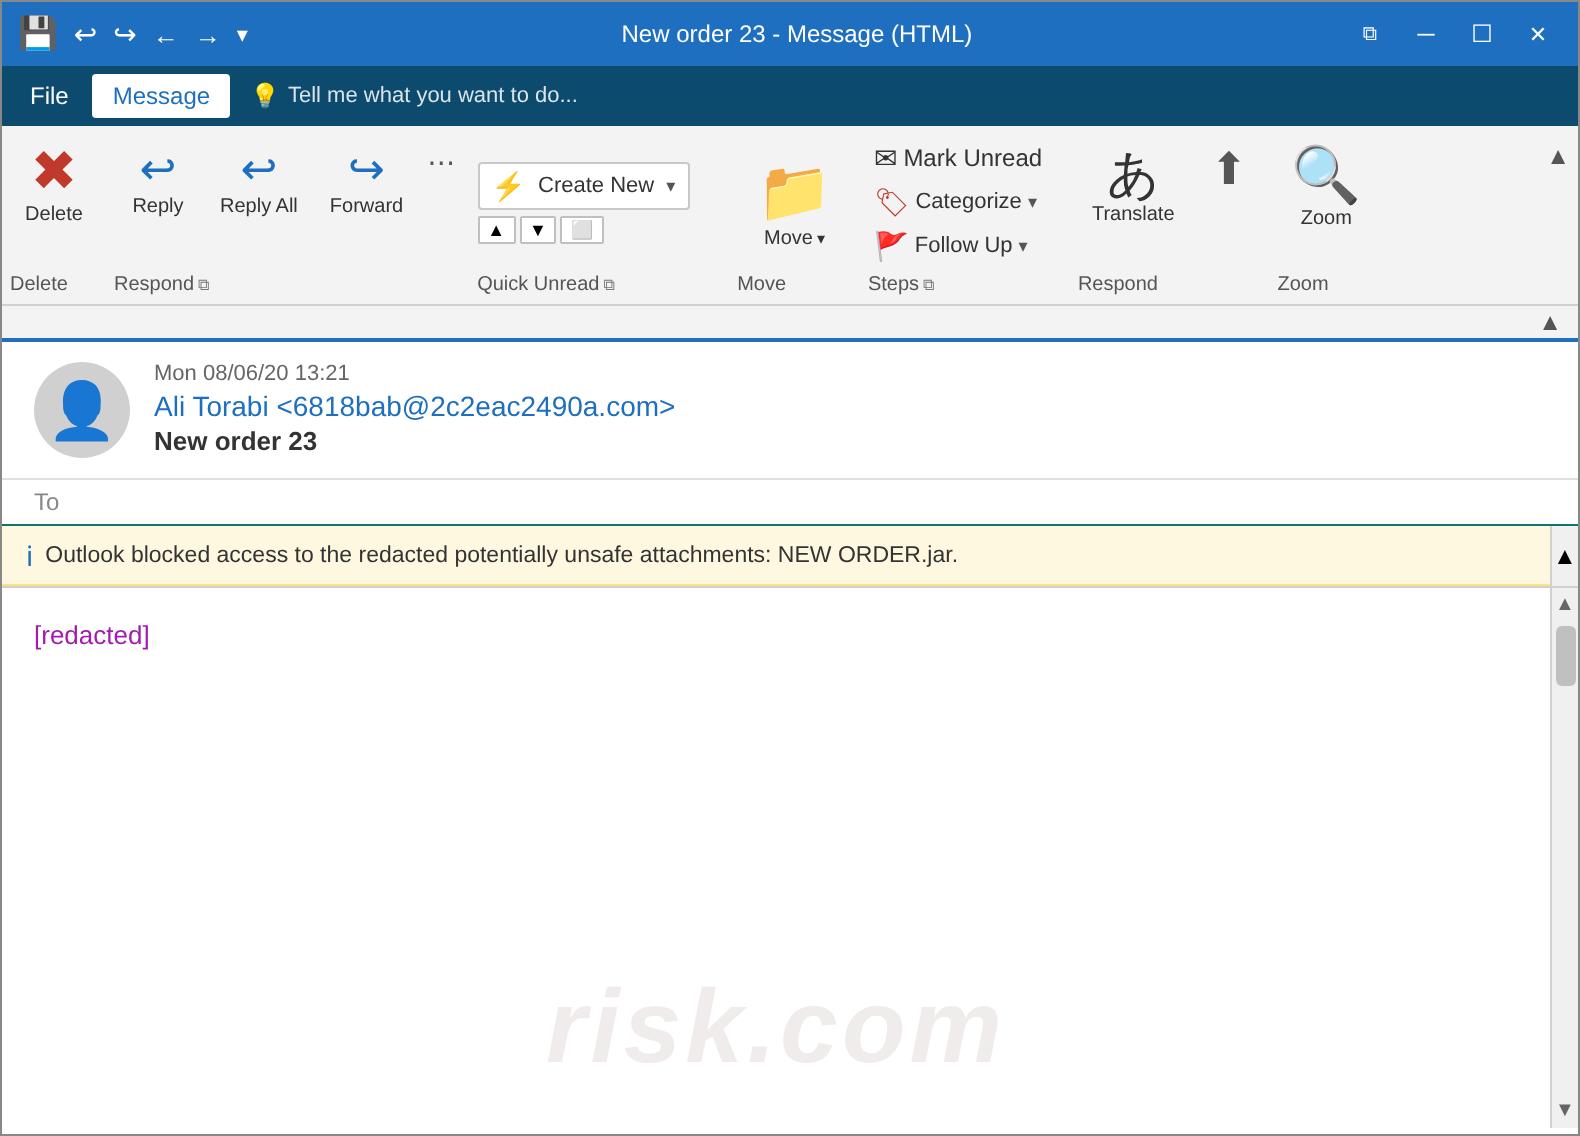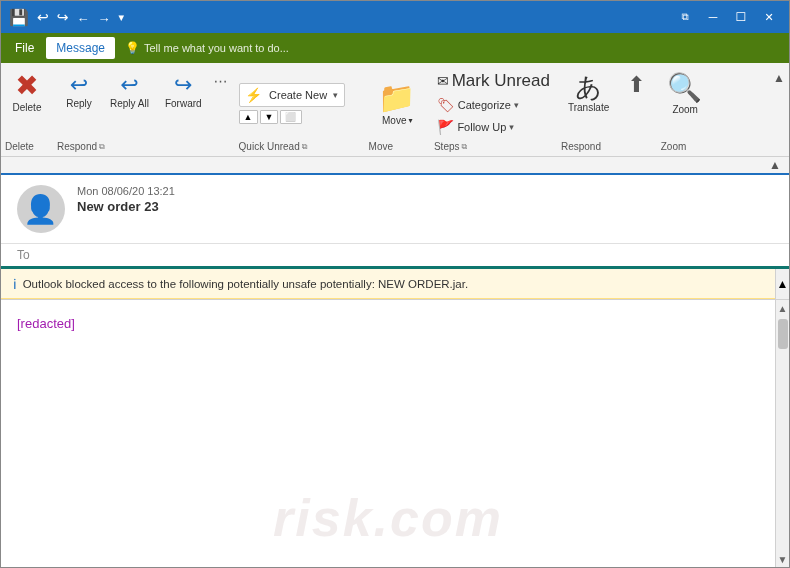--- a/index.html
+++ b/index.html
@@ -16,21 +16,21 @@
       justify-content: space-between;
     }
     .title-bar-left { display: flex; align-items: center; gap: 8px; }
     .title-bar-icon { font-size: 16px; }
     .title-bar-controls { display: flex; gap: 4px; }
     .title-bar-btn { width: 24px; height: 20px; background: transparent; border: none; color: white; cursor: pointer; font-size: 12px; display: flex; align-items: center; justify-content: center; border-radius: 2px; }
     .title-bar-title { font-size: 12px; color: white; }
 
     
     .menu-bar {
-      background: #4d7c0f;
+      background: #0c4a6e;
       display: flex;
       align-items: center;
       height: 30px;
       padding: 0 4px;
       gap: 2px;
     }
     .menu-item {
       color: white;
       padding: 4px 10px;
       cursor: pointer;
@@ -115,21 +115,21 @@
     .email-header-info { flex: 1; }
     .email-date { font-size: 11px; color: #666; margin-bottom: 2px; }
     .email-from { font-size: 14px; color: #1e6fbf; margin-bottom: 2px; }
     .email-subject { font-size: 13px; font-weight: bold; color: #333; }
 
     
     .to-field {
       padding: 4px 16px;
       font-size: 12px;
       color: #555;
-      border-bottom: 3px solid #0f766e;
+      border-bottom: 1px solid #0f766e;
       display: flex;
       align-items: center;
       gap: 6px;
     }
     .to-label { color: #888; }
 
     
     .warning-bar {
       background: #fff8e1;
       border-bottom: 1px solid #ffe082;
@@ -197,20 +197,21 @@
 
 <div class="title-bar">
   <div class="title-bar-left">
     <span class="title-bar-icon">💾</span>
     <span style="font-size:14px;cursor:pointer;">↩</span>
     <span style="font-size:14px;cursor:pointer;">↪</span>
     <span style="font-size:13px;cursor:pointer;">←</span>
     <span style="font-size:13px;cursor:pointer;">→</span>
     <span style="font-size:11px;cursor:pointer;">▾</span>
   </div>
+  <span class="title-bar-title">New order 23 - Message (HTML)</span>
   <div class="title-bar-controls">
     <button class="title-bar-btn" style="font-size:10px;">⧉</button>
     <button class="title-bar-btn">─</button>
     <button class="title-bar-btn">☐</button>
     <button class="title-bar-btn" style="font-size:11px;">✕</button>
   </div>
 </div>
 
 <div class="menu-bar">
   <div class="menu-item">File</div>
@@ -292,21 +293,21 @@
     </div>
     <div class="ribbon-section-footer">
       <span>Move</span>
     </div>
   </div>
 
   <div class="ribbon-section" style="min-width:105px;">
     <div class="ribbon-section-content" style="flex-direction:column; padding: 2px 4px; gap: 2px; justify-content:center;">
       <div class="tag-row">
         <span class="tag-icon">✉</span>
-        <span style="font-size:17px;">Mark Unread</span>
+        <span style="font-size:12px;">Mark Unread</span>
       </div>
       <div class="tag-row">
         <span class="tag-icon" style="color:#c0392b;">🏷</span>
         <span style="font-size:11px;">Categorize</span>
         <span class="tag-dropdown">▾</span>
       </div>
       <div class="tag-row">
         <span class="tag-icon" style="color:#c0392b;">🚩</span>
         <span style="font-size:11px;">Follow Up</span>
         <span class="tag-dropdown">▾</span>
@@ -365,32 +366,33 @@
 
 <div class="email-content" style="display:flex; flex-direction:row;">
   <div class="email-main">
 
     <div class="email-header">
       <div class="avatar">
         <span class="avatar-icon">👤</span>
       </div>
       <div class="email-header-info">
         <div class="email-date">Mon 08/06/20 13:21</div>
+        <div class="email-from">Ali Torabi &lt;6818bab@2c2eac2490a.com&gt;</div>
         <div class="email-subject">New order 23</div>
       </div>
     </div>
 
     <div class="to-field">
       <span class="to-label">To</span>
     </div>
 
     <div style="display:flex; align-items:center; border-bottom: 1px solid #d0d0d0;">
       <div class="warning-bar" style="flex:1;">
         <span class="warning-icon">ℹ</span>
-        <span>Outlook blocked access to the following potentially unsafe potentially: NEW ORDER.jar.</span>
+        <span>Outlook blocked access to the redacted potentially unsafe attachments: NEW ORDER.jar.</span>
       </div>
       <div style="width:14px; background:#f0f0f0; border-left:1px solid #d0d0d0; display:flex; align-items:center; justify-content:center; height:100%; cursor:pointer;">▲</div>
     </div>
 
     <div style="display:flex; flex:1; overflow:hidden;">
       <div class="email-body" style="flex:1; position:relative;">
         <div class="email-body-text">[redacted]</div>
         <div class="watermark">risk.com</div>
       </div>
 

